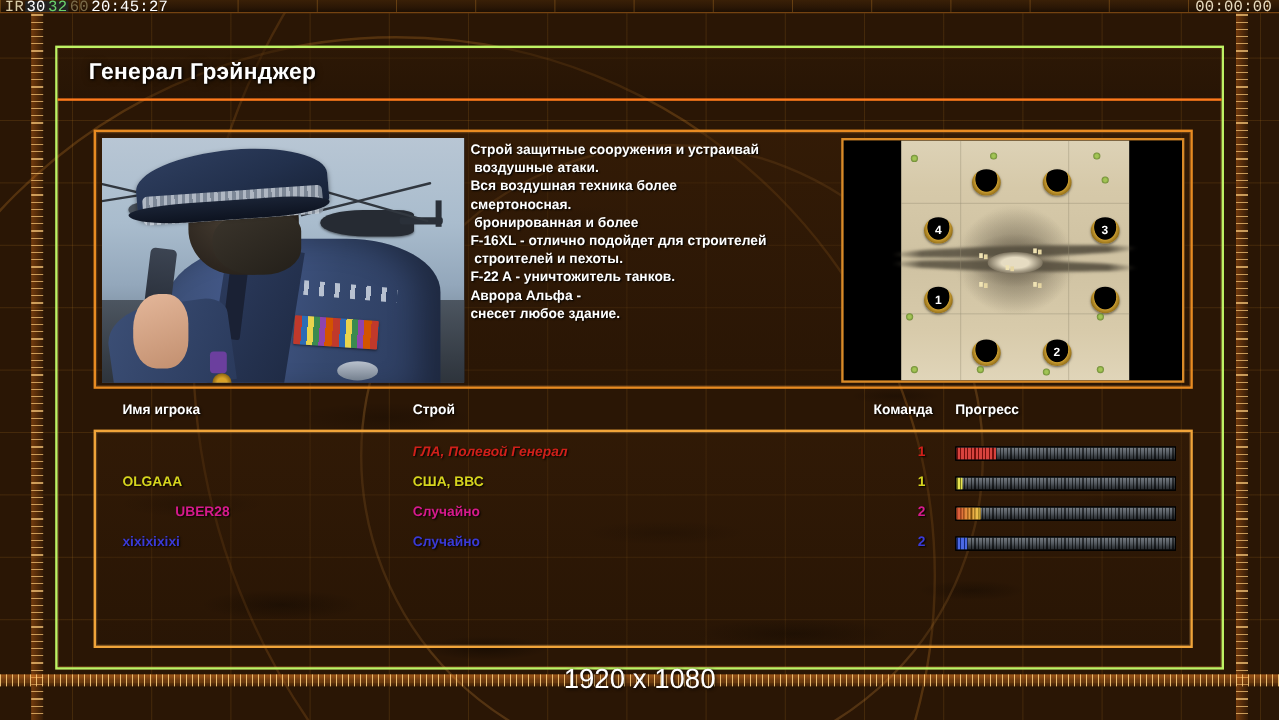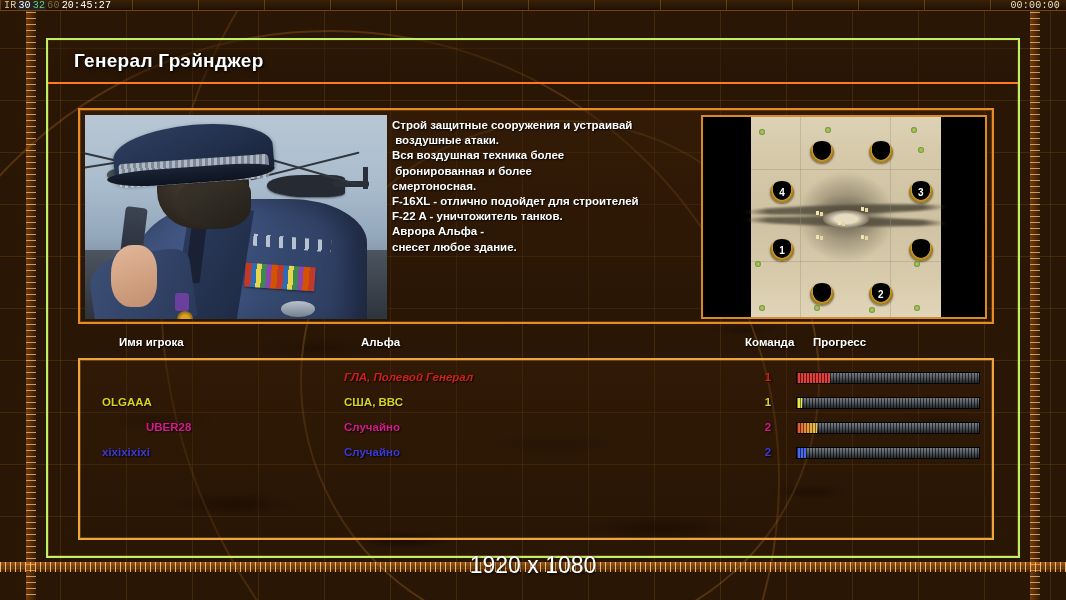--- a/index.html
+++ b/index.html
@@ -58,21 +58,21 @@
     z-index:40;
   }
   #topbar .tgrid {
     position:absolute; inset:0;
     background-image:linear-gradient(90deg, rgba(200,130,40,.35) 1px, transparent 1px);
     background-size:66px 11px;
   }
   .tb-text {
     position:absolute; top:1px;
     font-family:"Liberation Mono", monospace;
-    font-size:10px; line-height:9px; letter-spacing:.2px;
+    font-size:13px; line-height:9px; letter-spacing:.2px;
     white-space:nowrap;
   }
   #tb-left  { left:3px; }
   #tb-right { right:6px; color:#e9dcc0; }
   .tb-seg { display:inline-block; padding:0 1px; }
   .tb-ir   { color:#d8cba8; }
   .tb-num1 { color:#ffffff; background:#232323; }
   .tb-num2 { color:#6ad06a; background:#232323; }
   .tb-dim  { color:#7a6b4a; }
   .tb-time { color:#ffffff; }
@@ -278,21 +278,21 @@
   }
 
   
   #listpanel {
     position:absolute; left:30px; top:318px; width:916px; height:182px;
     border:2px solid #f0a43a;
     background:linear-gradient(180deg, rgba(56,30,7,.45), rgba(38,20,4,.28));
     box-shadow:0 0 0 1px rgba(255,190,100,.22) inset;
   }
   #colhdr {
-    position:absolute; left:17px; top:-26px; width:100%; height:24px;
+    position:absolute; left:0; top:-26px; width:100%; height:24px;
   }
   .chd {
     position:absolute; top:2px;
     font-size:11.5px; color:#ffffff; font-weight:bold;
     text-shadow:1px 1px 2px rgba(0,0,0,.95);
     white-space:nowrap;
   }
 
   .prow {
     position:absolute; left:0; width:100%; height:24px;
@@ -429,23 +429,24 @@
           <div class="ofc-ribbon"></div>
           <div class="ofc-medal2"></div>
           <div class="ofc-medal"></div>
           <div class="ofc-badge"></div>
         </div>
 
         <div id="desc">
           <div class="ln">Строй защитные сооружения и устраивай</div>
           <div class="ln"> воздушные атаки.</div>
           <div class="ln">Вся воздушная техника более</div>
+          <div class="ln">смертоносная.</div>
           <div class="ln"> бронированная и более</div>
-          <div class="ln">смертоносная.</div>
           <div class="ln">F-16XL - отлично подойдет для строителей</div>
+          <div class="ln"> строителей и пехоты.</div>
           <div class="ln">F-22 A - уничтожитель танков.</div>
           <div class="ln">Аврора Альфа -</div>
           <div class="ln">снесет любое здание.</div>
         </div>
 
         <div id="mapwrap">
           <div id="mapimg">
             <div class="mdarkc"></div>
             <div class="mriver" style="top:44%; transform:rotate(-1.5deg);"></div>
             <div class="mriver" style="top:50%; transform:rotate(1deg);"></div>
@@ -482,21 +483,21 @@
             <div class="mcrate" style="left:34%; top:59%;"></div>
             <div class="mcrate" style="left:58%; top:59%;"></div>
             <div class="mcrate" style="left:46%; top:52%;"></div>
           </div>
         </div>
       </div>
 
       <div id="listpanel">
         <div id="colhdr">
           <div class="chd" style="left:22px;">Имя игрока</div>
-          <div class="chd" style="left:264px;">Альфа</div>
+          <div class="chd" style="left:264px;">Строй</div>
           <div class="chd" style="left:648px;">Команда</div>
           <div class="chd" style="left:716px;">Прогресс</div>
         </div>
         <div id="rows">
             <div class="prow" style="top: 8px;">
               <div class="pname" style="color: rgb(208, 32, 26);"></div>
               <div class="parmy" style="color: rgb(208, 32, 26); font-style: italic;">ГЛА, Полевой Генерал</div>
               <div class="pteam" style="color: rgb(208, 32, 26);">1</div>
               <div class="pbarwrap">
                 <div class="pbar-track"></div>

